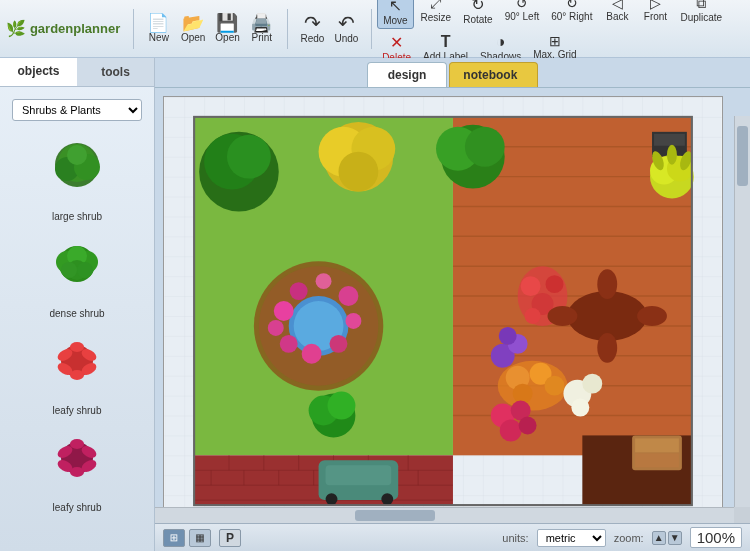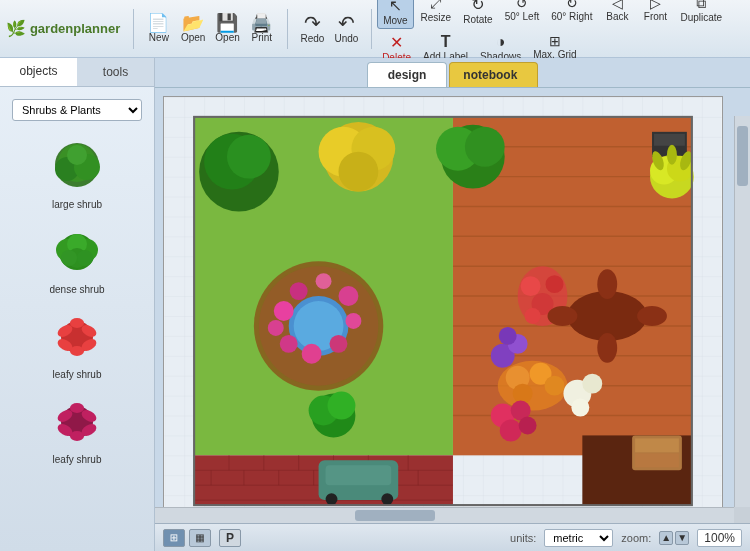--- a/index.html
+++ b/index.html
@@ -55,21 +55,21 @@
       background: linear-gradient(to bottom, #e8f0f8, #d0dce8);
       border-right: 1px solid #b0c0d0;
       display: flex; flex-direction: column;
       flex-shrink: 0;
     }
     .panel-tabs {
       display: flex; border-bottom: 1px solid #b0c0d0;
     }
     .panel-tab {
       flex: 1; text-align: center; padding: 6px 0;
-      cursor: pointer; font-size: 12px; font-weight: normal;
+      cursor: pointer; font-size: 12px; font-weight: bold;
       background: #d0dce8; color: #444;
       border: none;
     }
     .panel-tab.active {
       background: #ffffff; color: #333;
       border-bottom: 2px solid #fff;
     }
     .panel-dropdown {
       margin: 6px 6px 4px;
       display: flex; align-items: center; gap: 2px; justify-content: center;
@@ -81,21 +81,21 @@
     }
     .panel-items {
       flex: 1; overflow-y: auto; padding: 4px;
       display: flex; flex-direction: column; align-items: center; gap: 4px;
     }
     .panel-item {
       display: flex; flex-direction: column; align-items: center;
       cursor: pointer; padding: 4px; width: 100%;
     }
     .plant-icon { width: 60px; height: 60px; }
-    .plant-label { font-size: 10px; color: #333; text-align: center; margin-top: 2px; }
+    .plant-label { font-size: 10px; color: #333; text-align: center; margin-top: 14px; }
 
     
     #right-area {
       flex: 1; display: flex; flex-direction: column;
     }
     .view-tabs {
       display: flex; justify-content: center; gap: 0;
       background: #c8d8e8; border-bottom: 1px solid #a0b8c8;
       padding: 4px 8px 0;
     }
@@ -178,21 +178,21 @@
       display: flex; align-items: center; gap: 2px;
     }
     .zoom-btn {
       width: 14px; height: 14px; background: #b8c8d8;
       border: 1px solid #8898a8; border-radius: 2px;
       display: flex; align-items: center; justify-content: center;
       cursor: pointer; font-size: 10px; font-weight: bold;
     }
     .zoom-value {
       padding: 1px 6px; border: 1px solid #a0b0c0; border-radius: 2px;
-      background: white; font-size: 12px; min-width: 40px; text-align: center;
+      background: white; font-size: 15px; min-width: 40px; text-align: center;
     }
 
     
     .garden-svg { position: absolute; top: 0; left: 0; width: 100%; height: 100%; }
   </style>
 </head>
 <body>
 
 <div id="toolbar">
   <div class="toolbar-logo">
@@ -245,21 +245,21 @@
     <button class="tool-btn">
       <span style="font-size:14px;">⤢</span>
       <span>Resize</span>
     </button>
     <button class="tool-btn">
       <span style="font-size:16px;">↻</span>
       <span>Rotate</span>
     </button>
     <button class="tool-btn">
       <span style="font-size:14px;">↺</span>
-      <span>50° Left</span>
+      <span>90° Left</span>
     </button>
     <button class="tool-btn">
       <span style="font-size:14px;">↻</span>
       <span>60° Right</span>
     </button>
     <button class="tool-btn">
       <span style="font-size:14px;">◁</span>
       <span>Back</span>
     </button>
     <button class="tool-btn">

